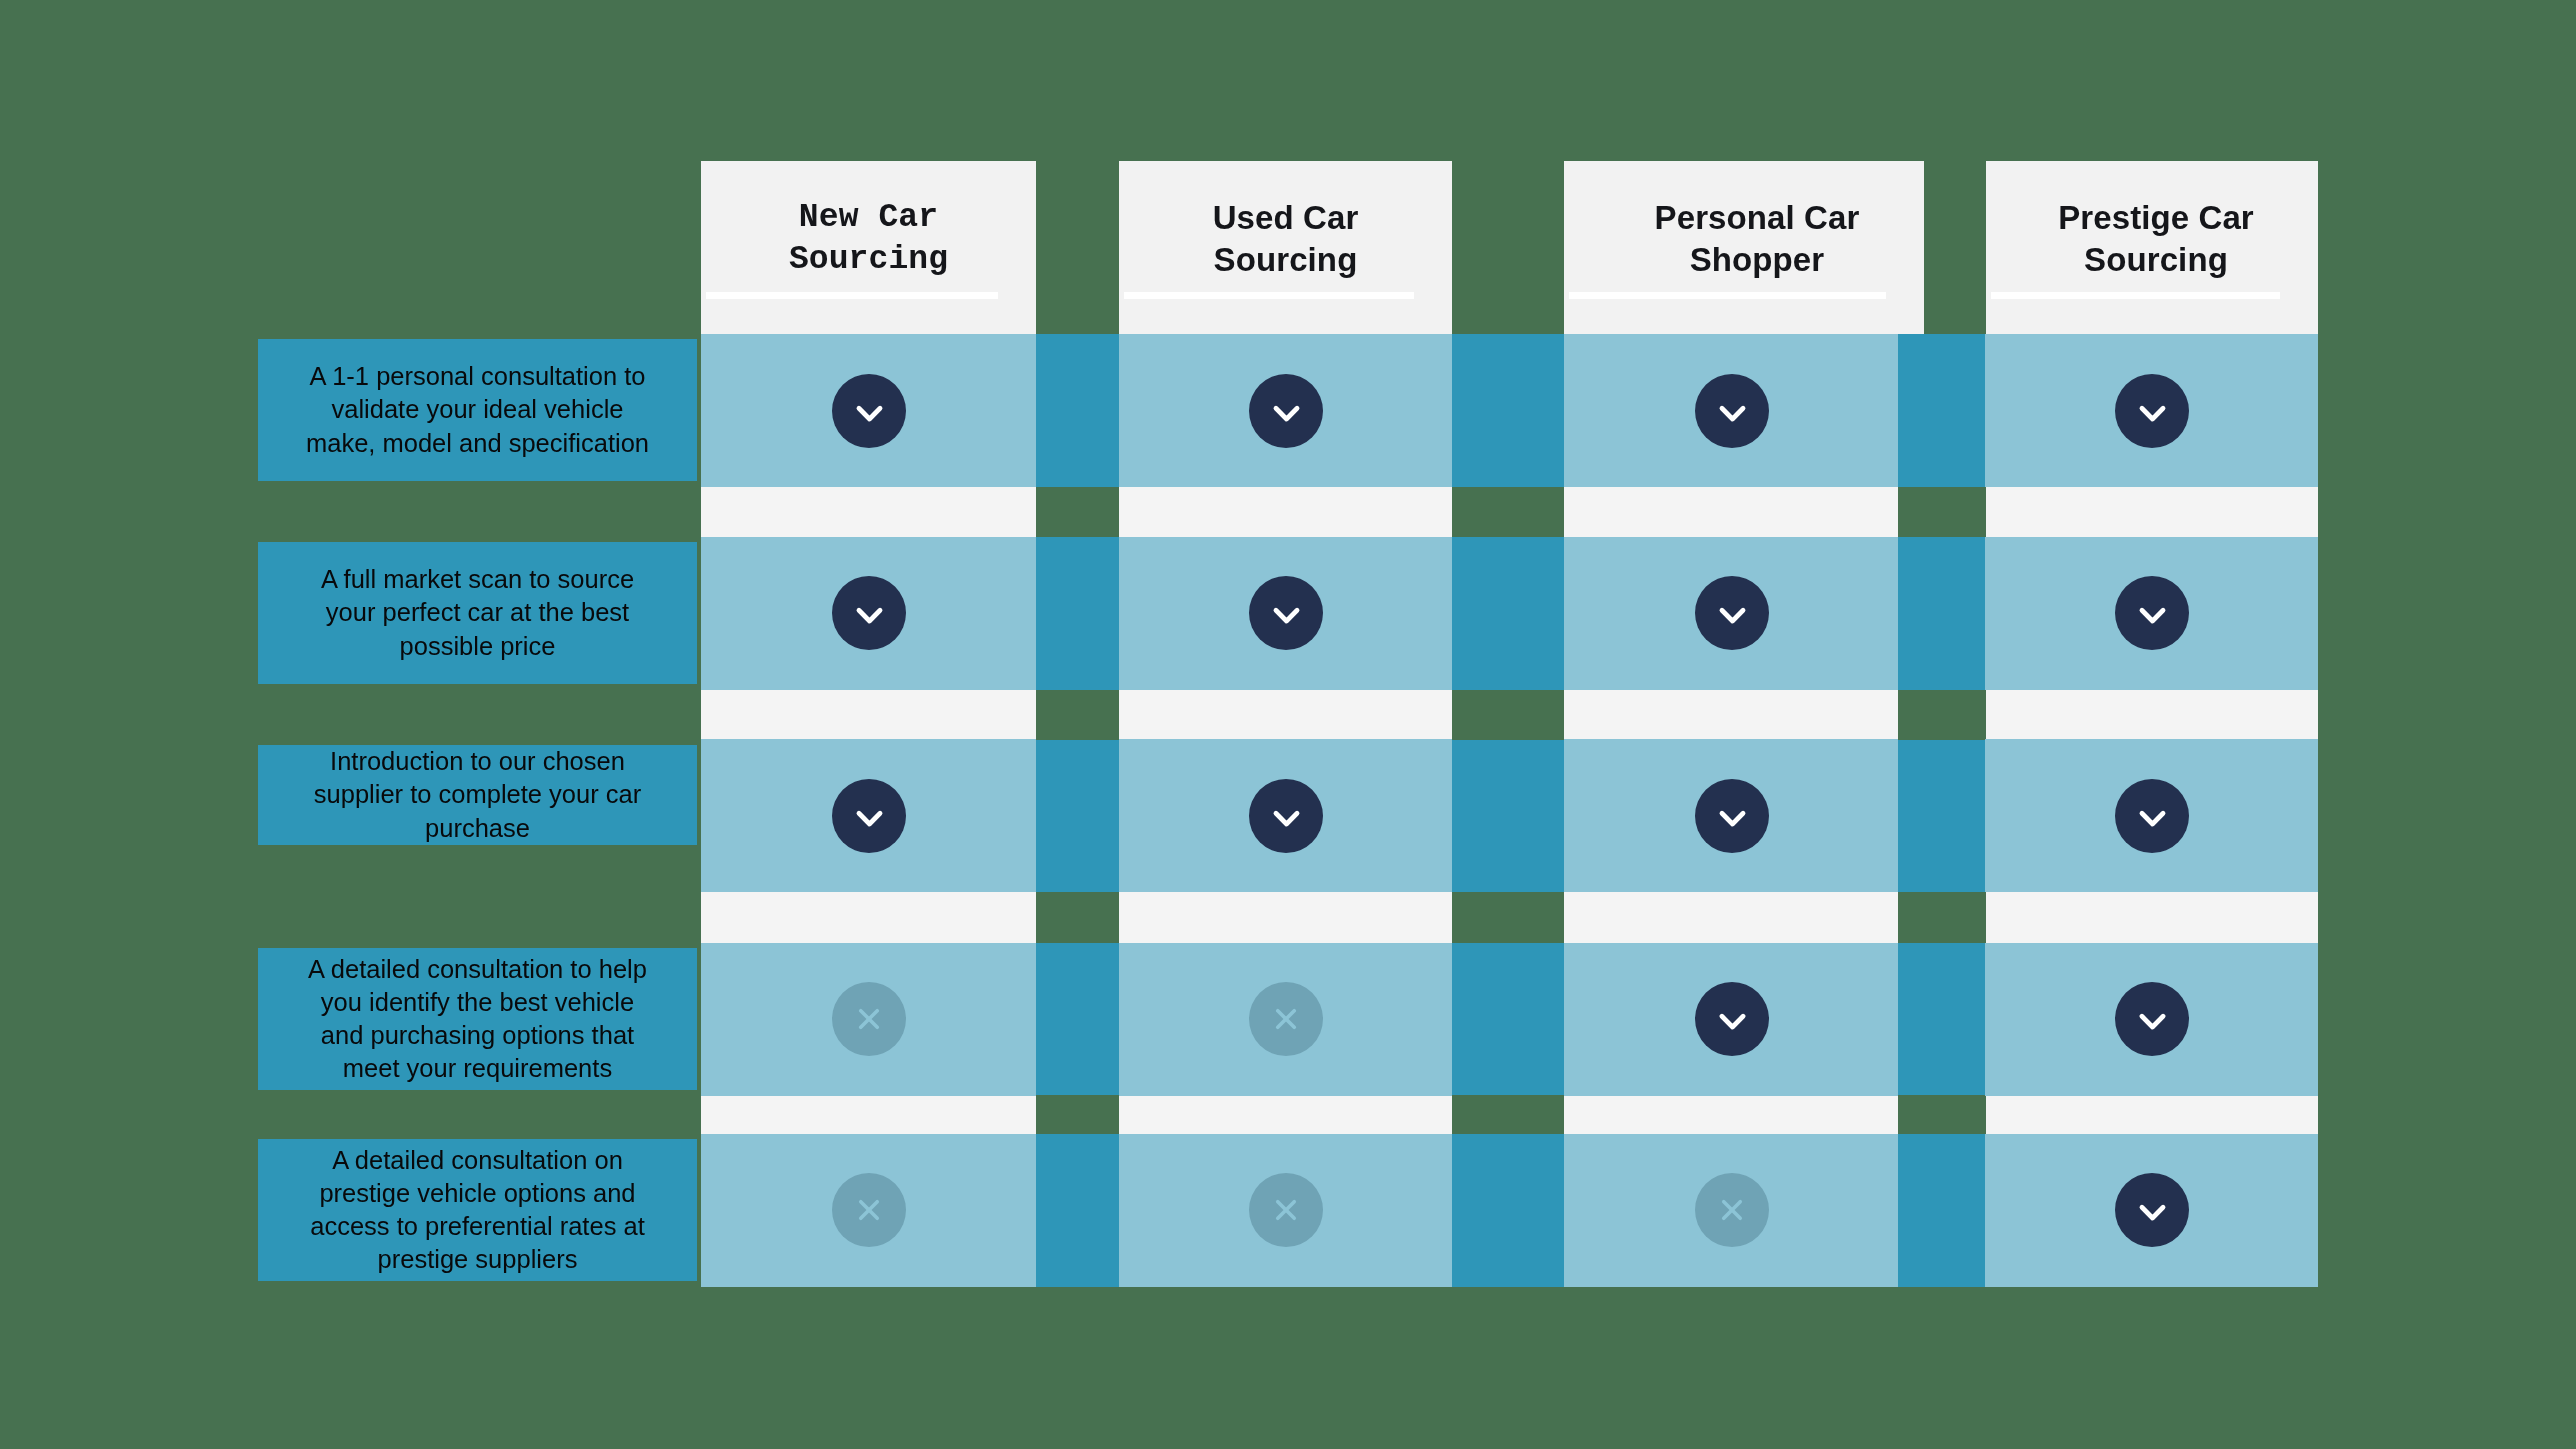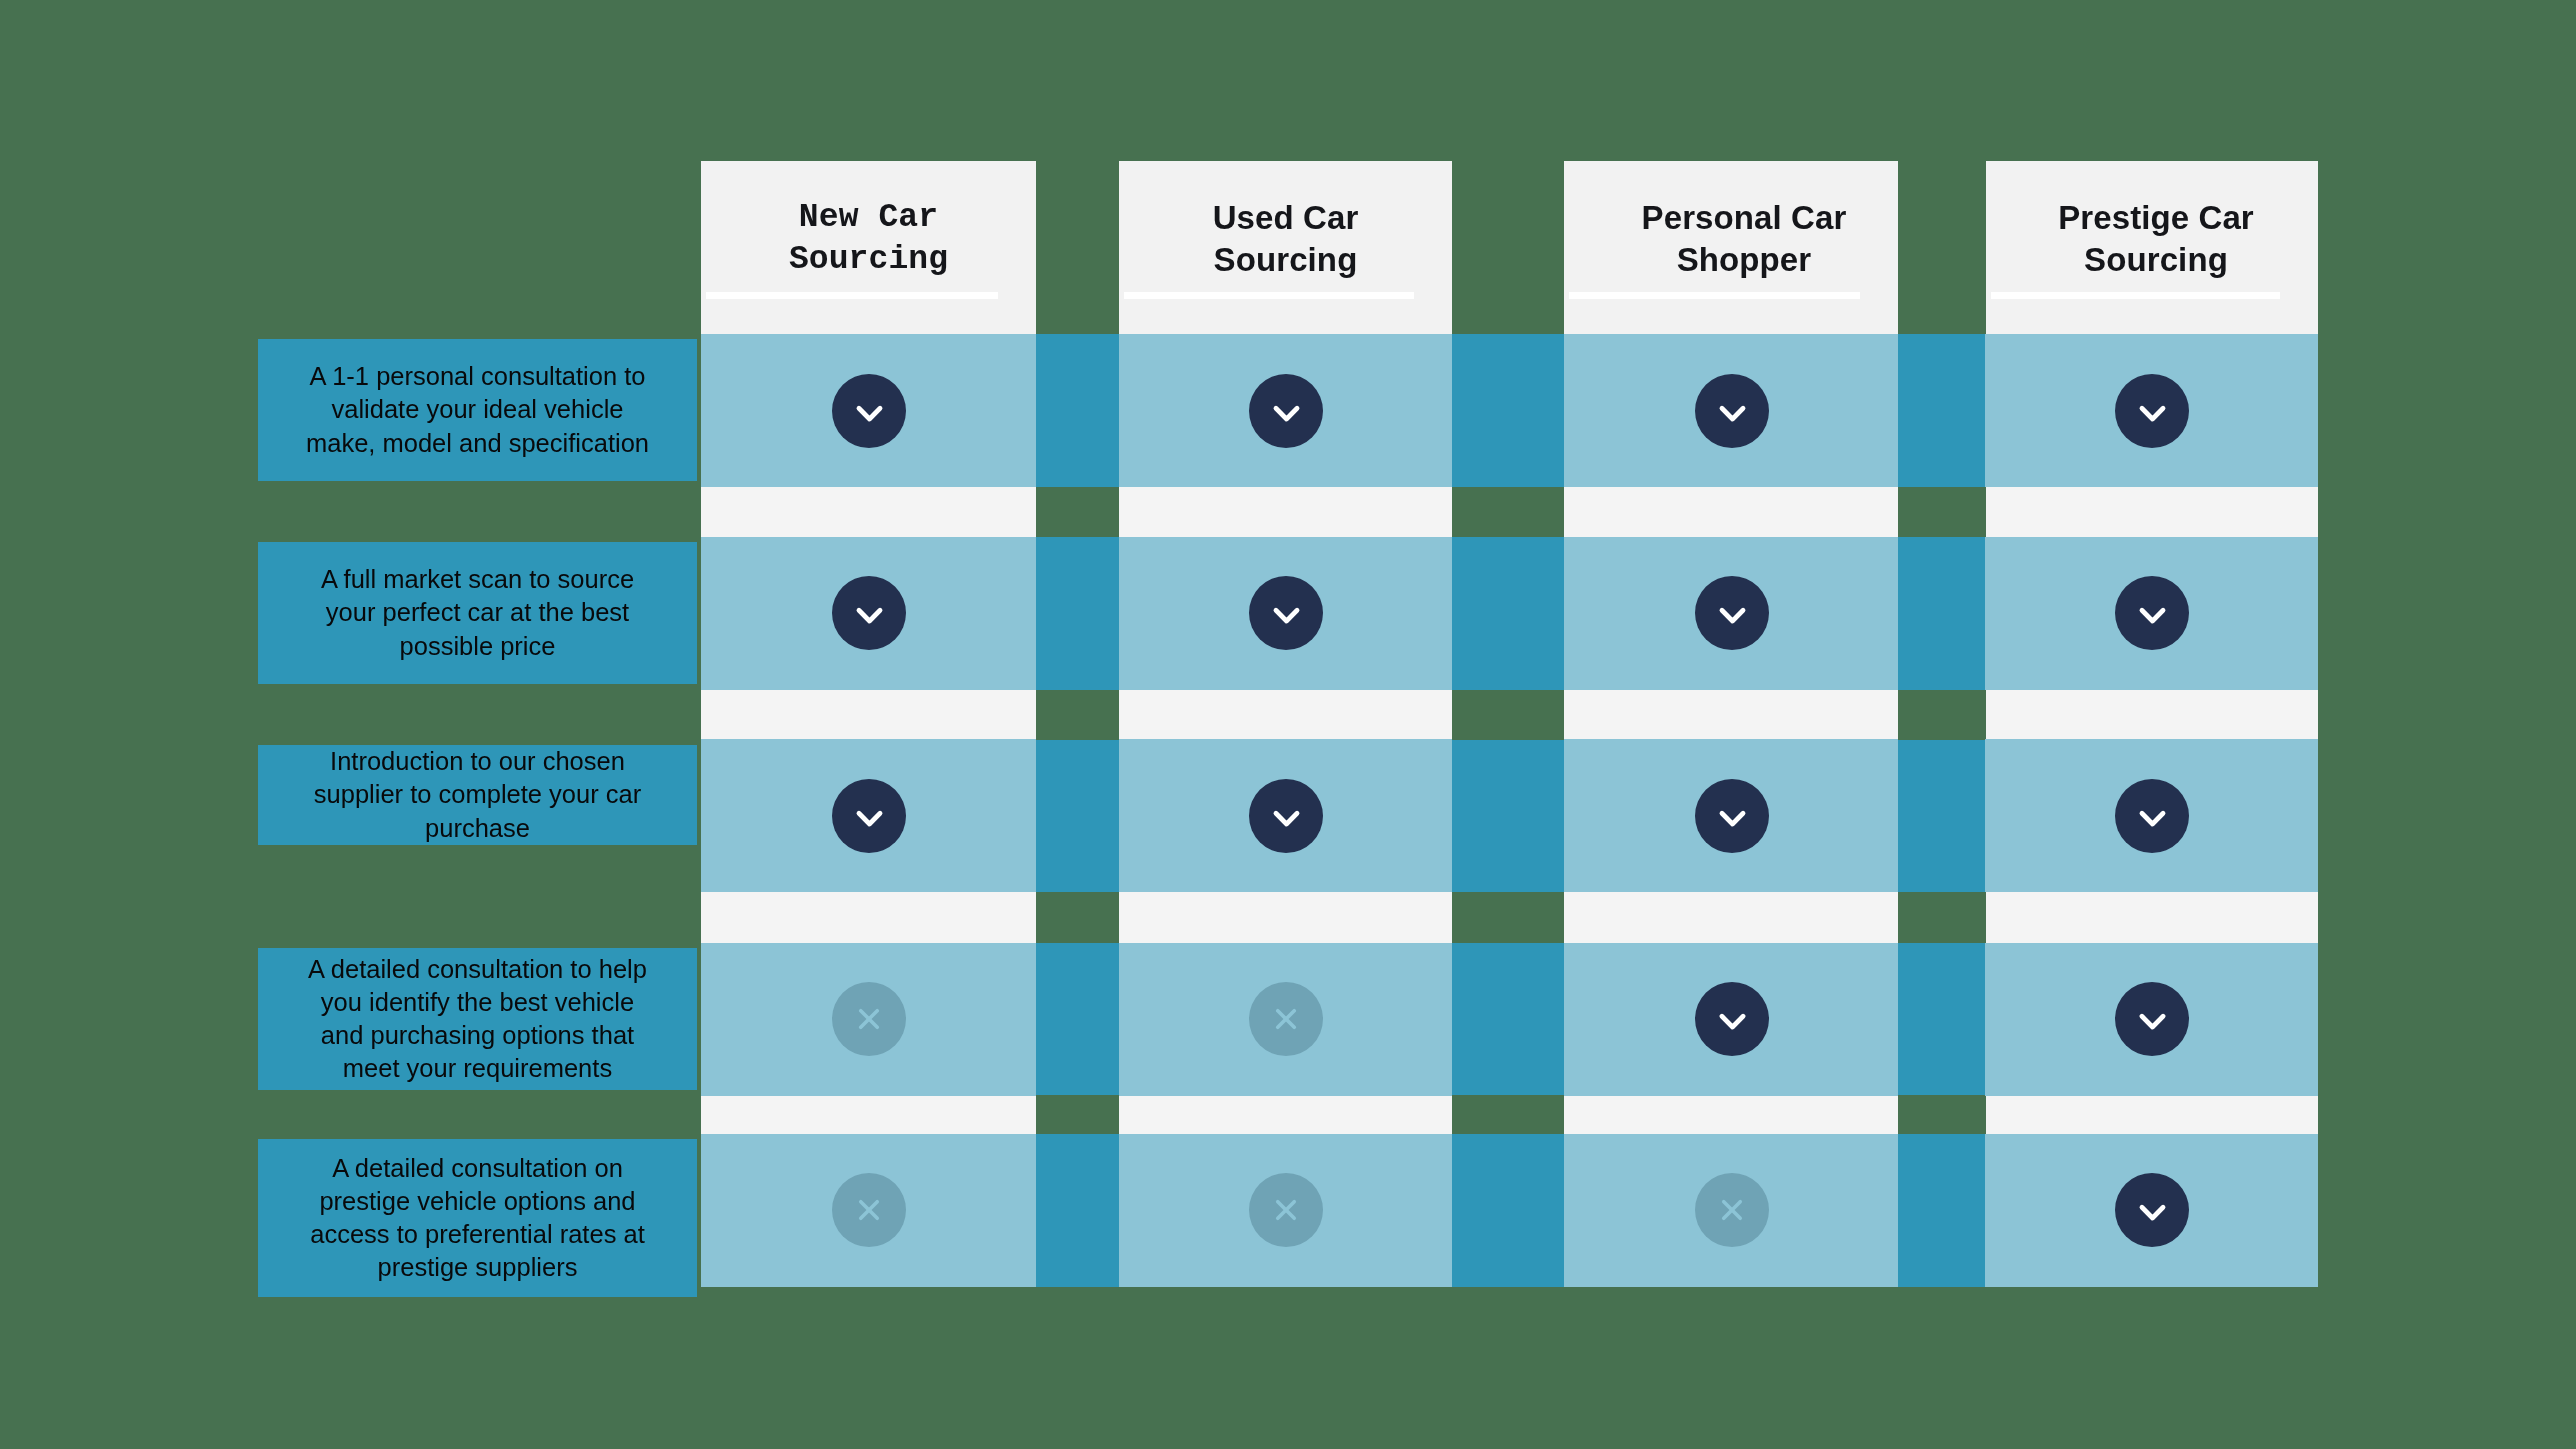--- a/index.html
+++ b/index.html
@@ -161,21 +161,21 @@
     <div class="header-card" style="left: 701px; width: 335px; background: rgb(242, 242, 242);">
       <div class="header-title" style="color: rgb(21, 22, 26); font-family: Liberation Mono, monospace;">New Car
 Sourcing</div>
       <div class="header-underline" style="background: rgb(255, 255, 255);"></div>
     </div>
     <div class="header-card" style="left: 1119px; width: 333px; background: rgb(242, 242, 242);">
       <div class="header-title" style="color: rgb(21, 22, 26);">Used Car
 Sourcing</div>
       <div class="header-underline" style="background: rgb(255, 255, 255);"></div>
     </div>
-    <div class="header-card" style="left: 1564px; width: 334px; background: rgb(242, 242, 242); padding-left: 26px;">
+    <div class="header-card" style="left: 1564px; width: 360px; background: rgb(242, 242, 242); padding-left: 26px;">
       <div class="header-title" style="color: rgb(21, 22, 26);">Personal Car
 Shopper</div>
       <div class="header-underline" style="background: rgb(255, 255, 255);"></div>
     </div>
     <div class="header-card" style="left: 1986px; width: 332px; background: rgb(242, 242, 242); padding-left: 8px;">
       <div class="header-title" style="color: rgb(21, 22, 26);">Prestige Car
 Sourcing</div>
       <div class="header-underline" style="background: rgb(255, 255, 255);"></div>
     </div>
     <div class="label-cell" style="top: 339px; height: 142px; background: rgb(46, 150, 184);">
@@ -192,21 +192,21 @@
       <div class="label-text" style="color: rgb(8, 9, 11);">Introduction to our chosen
 supplier to complete your car
 purchase</div>
     </div>
     <div class="label-cell" style="top: 948px; height: 142px; background: rgb(46, 150, 184);">
       <div class="label-text" style="color: rgb(8, 9, 11);">A detailed consultation to help
 you identify the best vehicle
 and purchasing options that
 meet your requirements</div>
     </div>
-    <div class="label-cell" style="top: 1139px; height: 158px; background: rgb(46, 150, 184);">
+    <div class="label-cell" style="top: 1139px; height: 142px; background: rgb(46, 150, 184);">
       <div class="label-text" style="color: rgb(8, 9, 11);">A detailed consultation on
 prestige vehicle options and
 access to preferential rates at
 prestige suppliers</div>
     </div>
     <div class="icon-wrap" style="left: 832px; top: 374px;">
       <div class="icon-circle yes" style="background: rgb(35, 48, 79);">
         <svg width="39" height="39" viewBox="0 0 24 24" fill="none" stroke="#FFFFFF" stroke-width="2.9" stroke-linecap="round" stroke-linejoin="round">
           <polyline points="5.5,10 12,16.6 18.5,10"></polyline>
         </svg>

